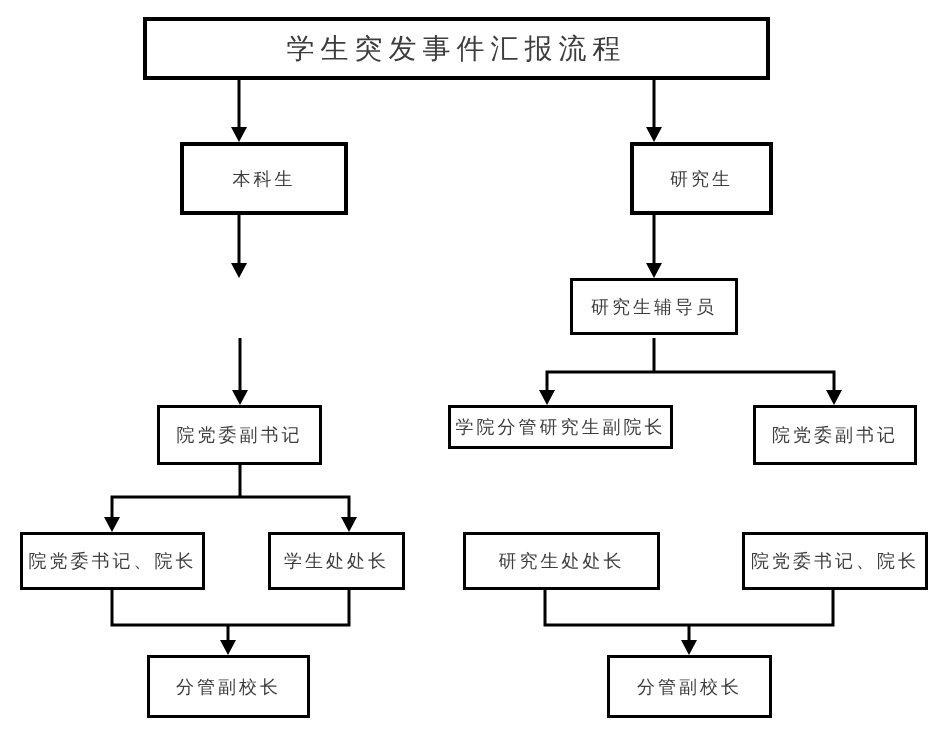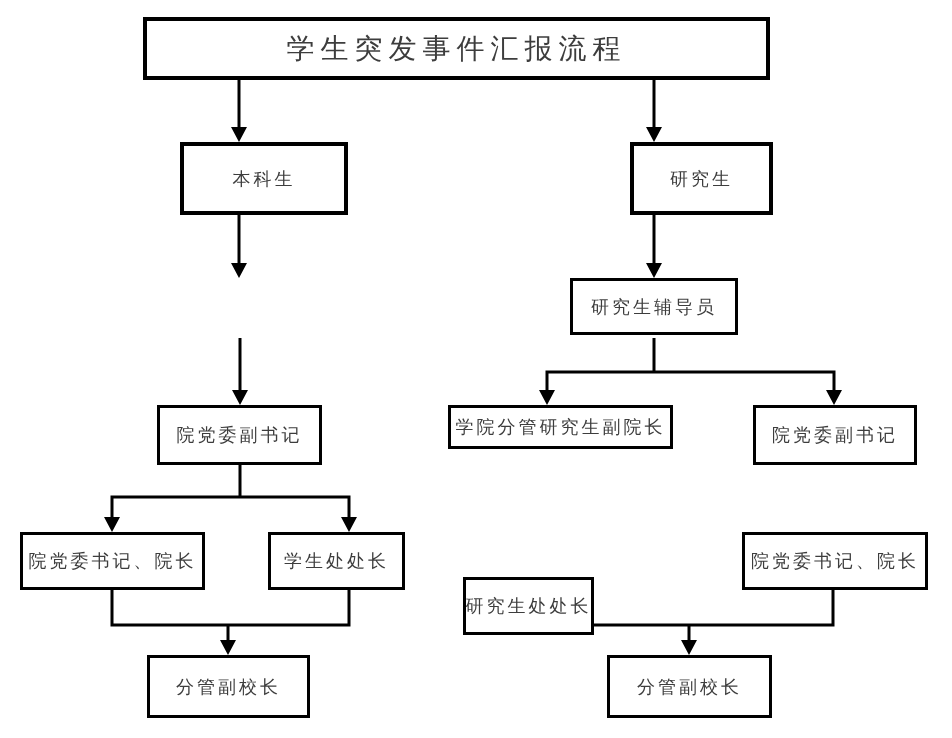--- a/index.html
+++ b/index.html
@@ -47,21 +47,21 @@
   .n-title        { left: 143px; top: 17px;  width: 627px; height: 63px; }
   .n-undergrad    { left: 180px; top: 142px; width: 168px; height: 73px; border-width: 4px; }
   .n-graduate     { left: 582px; top: 142px; width: 143px; height: 73px; border-width: 4px; margin-left: 48px; }
   .n-counselor    { left: 157px; top: 278px; width: 166px; height: 60px; }
   .n-gradcoun     { left: 570px; top: 278px; width: 168px; height: 57px; }
   .n-depsec-l     { left: 157px; top: 405px; width: 165px; height: 60px; }
   .n-vicedean     { left: 441px; top: 405px; width: 225px; height: 44px; margin-left: 7px; }
   .n-depsec-r     { left: 753px; top: 405px; width: 164px; height: 60px; }
   .n-secdean-l    { left: 20px;  top: 532px; width: 185px; height: 58px; }
   .n-stuaffairs   { left: 268px; top: 532px; width: 137px; height: 58px; }
-  .n-gradoffice   { left: 463px; top: 532px; width: 131px; height: 58px; margin-top: 45px; }
+  .n-gradoffice   { left: 463px; top: 532px; width: 197px; height: 58px; }
   .n-secdean-r    { left: 742px; top: 532px; width: 186px; height: 58px; }
   .n-vp-l         { left: 147px; top: 655px; width: 163px; height: 63px; }
   .n-vp-r         { left: 607px; top: 655px; width: 165px; height: 63px; }
 </style>
 </head>
 <body>
 
 <div class="canvas">
 
   <svg class="connectors" viewBox="0 0 952 738" xmlns="http://www.w3.org/2000/svg" fill="none" stroke="#000000" stroke-width="3">

